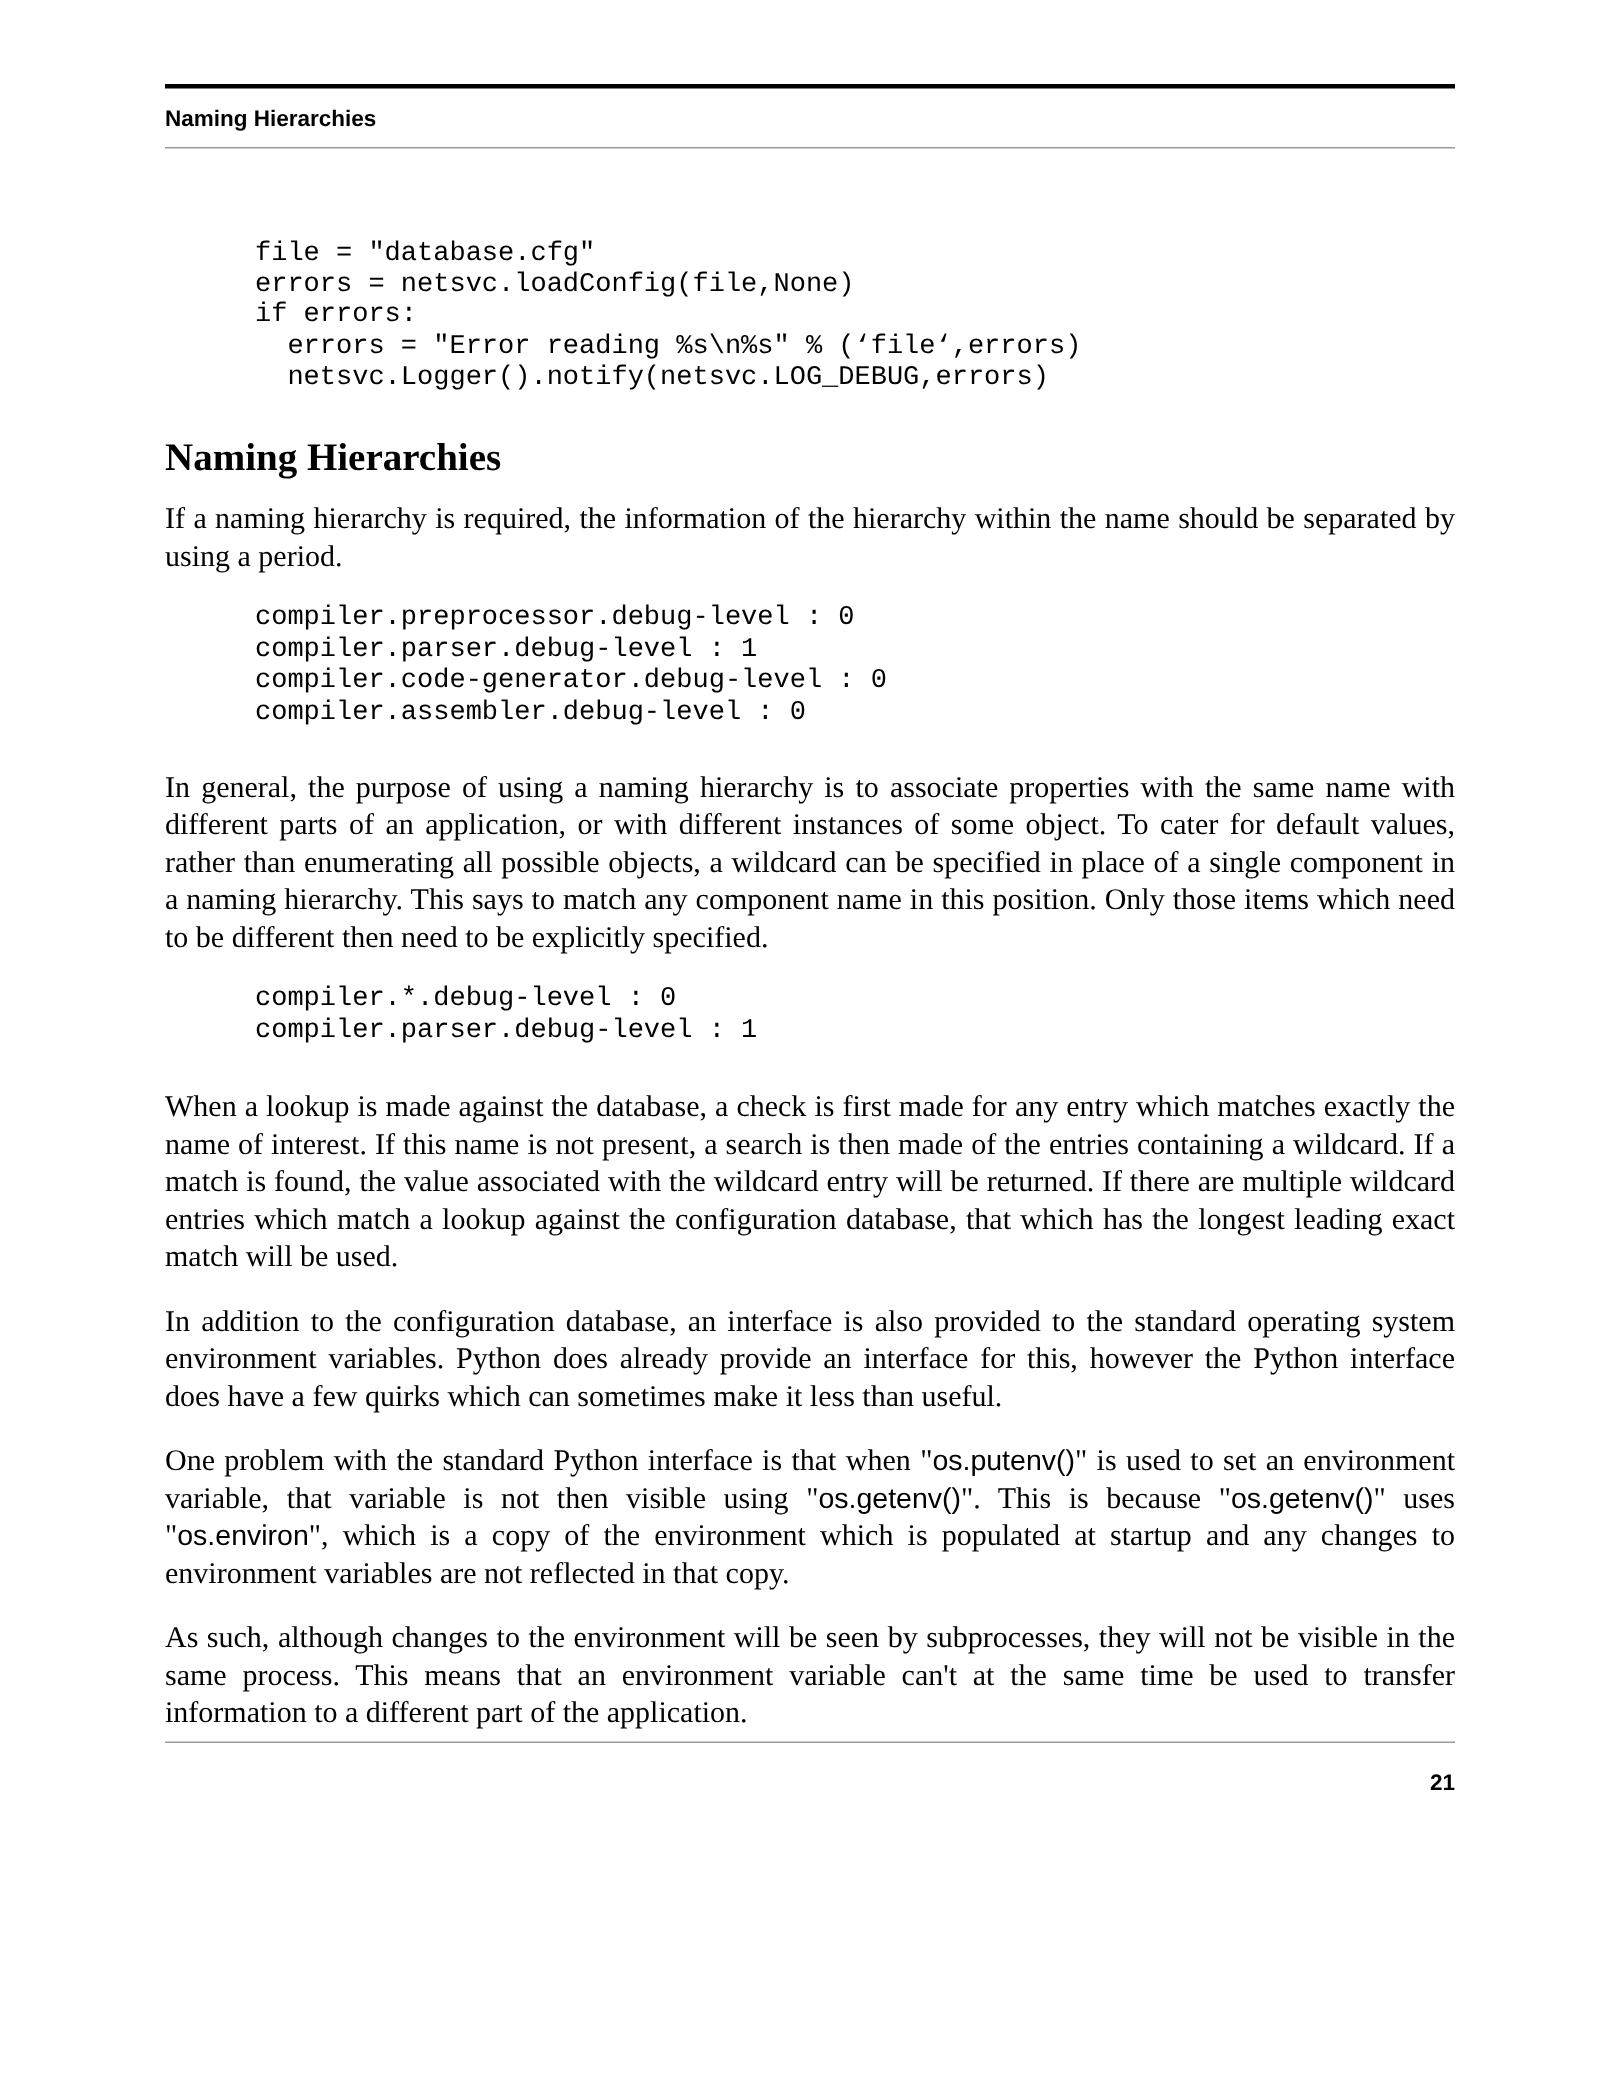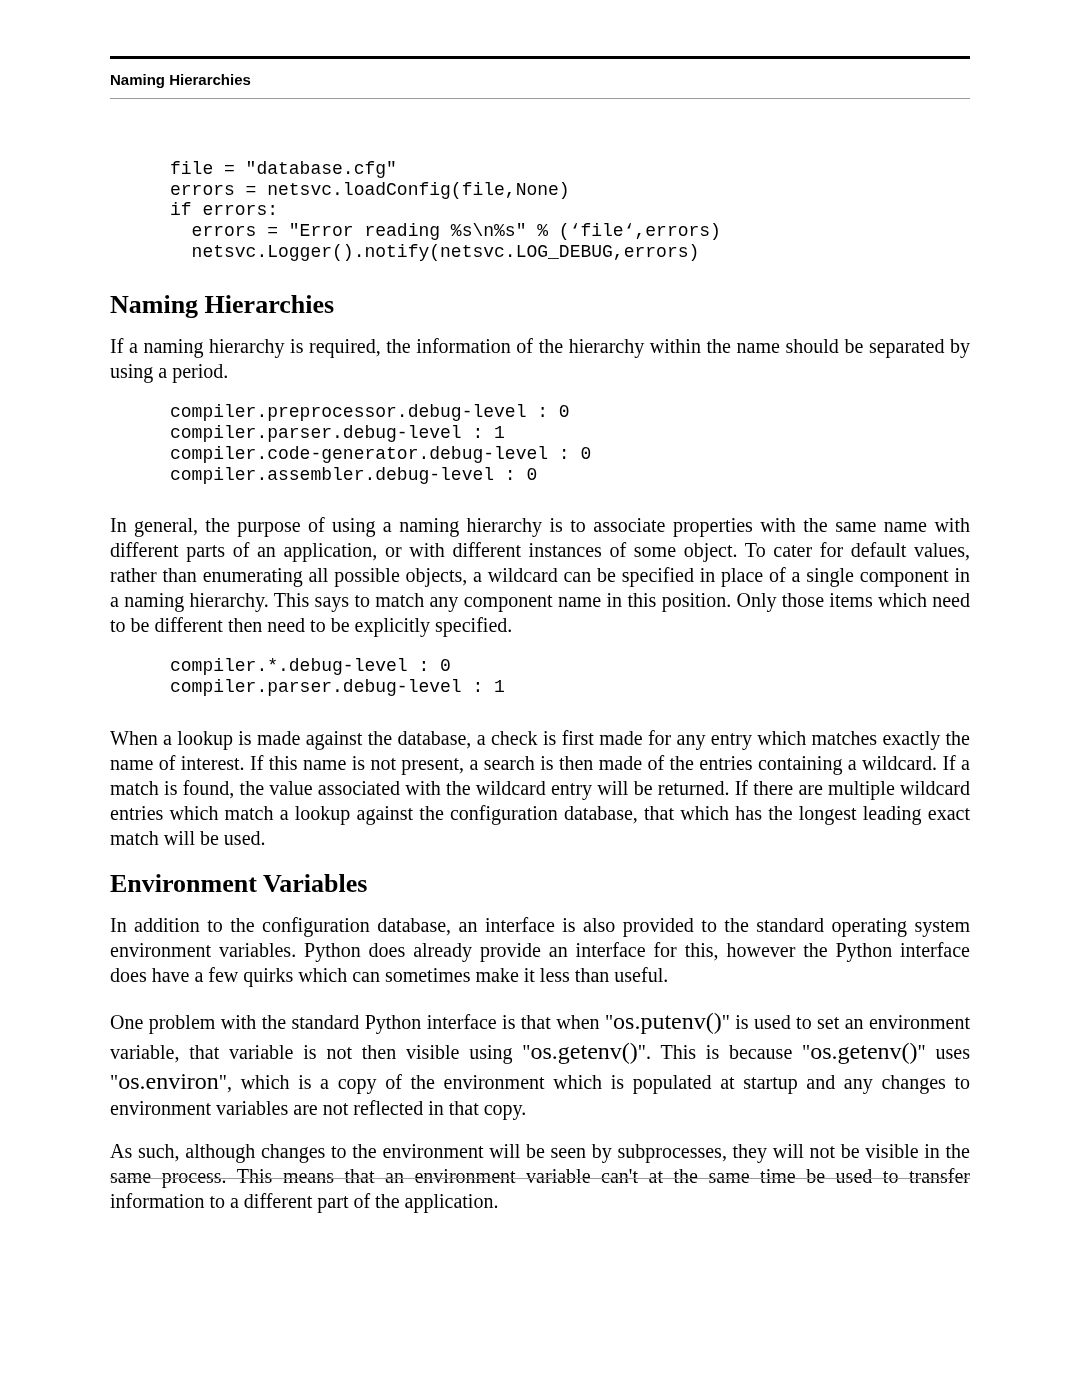--- a/index.html
+++ b/index.html
@@ -45,22 +45,22 @@
     font-size: 26px;
     margin: 0 0 14px 0;
   }
   p.body {
     font-size: 20px;
     line-height: 1.25;
     margin: 0 0 18px 0;
     text-align: justify;
   }
   .mono {
-    font-family: Liberation Serif, serif;
-    font-size: 24px;
+    font-family: Liberation Sans, sans-serif;
+    font-size: 19px;
   }
   .footer {
     position: absolute;
     left: 110px;
     right: 110px;
     bottom: 200px;
   }
   .foot-rule {
     border-top: 1px solid #9a9a9a;
     height: 0;
@@ -97,27 +97,27 @@
 compiler.code-generator.debug-level : 0
 compiler.assembler.debug-level : 0</pre>
 
   <p class="body">In general, the purpose of using a naming hierarchy is to associate properties with the same name with different parts of an application, or with different instances of some object. To cater for default values, rather than enumerating all possible objects, a wildcard can be specified in place of a single component in a naming hierarchy. This says to match any component name in this position. Only those items which need to be different then need to be explicitly specified.</p>
 
   <pre class="codeblock">compiler.*.debug-level : 0
 compiler.parser.debug-level : 1</pre>
 
   <p class="body">When a lookup is made against the database, a check is first made for any entry which matches exactly the name of interest. If this name is not present, a search is then made of the entries containing a wildcard. If  a match is found, the value associated with the wildcard entry will be returned. If there are multiple wildcard entries which match a lookup against the configuration database, that which has the longest leading exact match will be used.</p>
 
-  <h2 class="section">Environment Variables</h2>
 
   <p class="body">In addition to the configuration database, an interface is also provided to the standard operating system environment variables. Python does already provide an interface for this, however the Python interface does have a few quirks which can sometimes make it less than useful.</p>
 
   <p class="body">
     <span>One problem with the standard Python interface is that when "</span><span class="mono">os.putenv()</span><span>" is used to set an environment variable, that variable is not then visible using "</span><span class="mono">os.getenv()</span><span>". This is because "</span><span class="mono">os.getenv()</span><span>" uses "</span><span class="mono">os.environ</span><span>", which is a copy of the environment which is populated at startup and any changes to environment variables are not reflected in that copy.</span>
   </p>
 
   <p class="body">As such, although changes to the environment will be seen by subprocesses, they will not be visible in the same process. This means that an environment variable can't at the same time be used to transfer information to a different part of the application.</p>
 
   <div class="footer">
     <div class="foot-rule"></div>
+    <div class="pagenum">21</div>
   </div>
 
 </div>
 
 </body></html>

